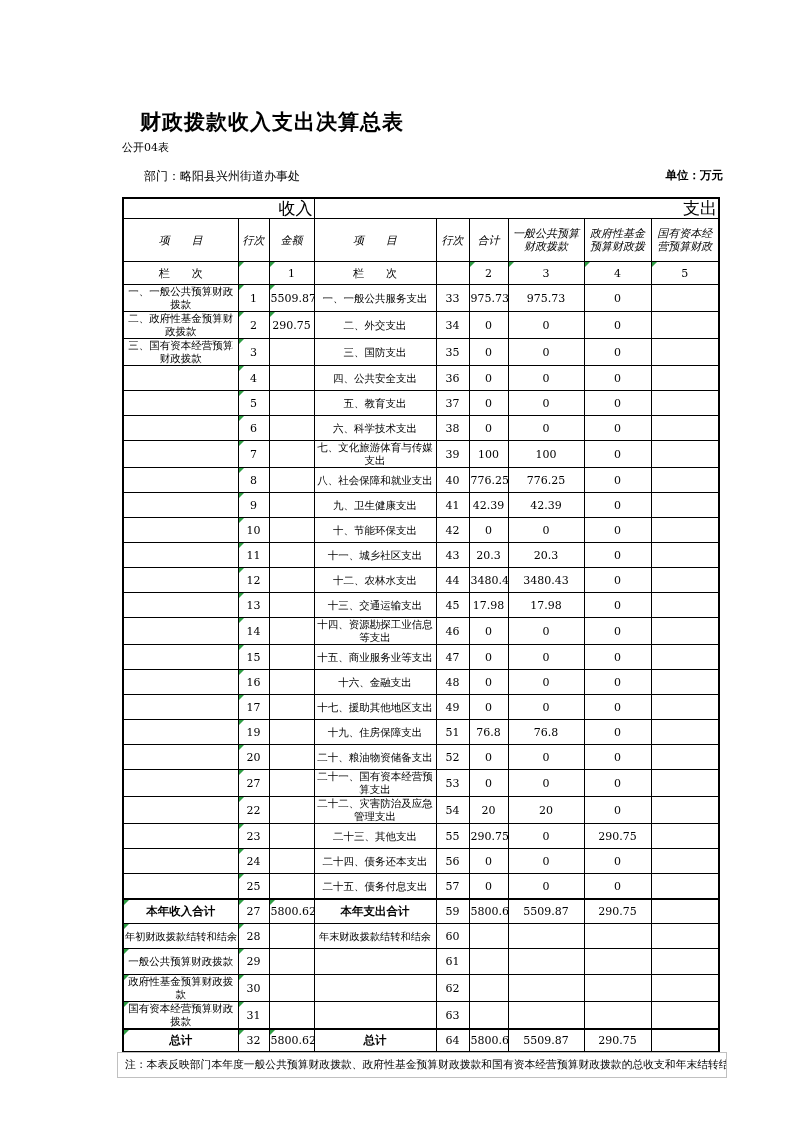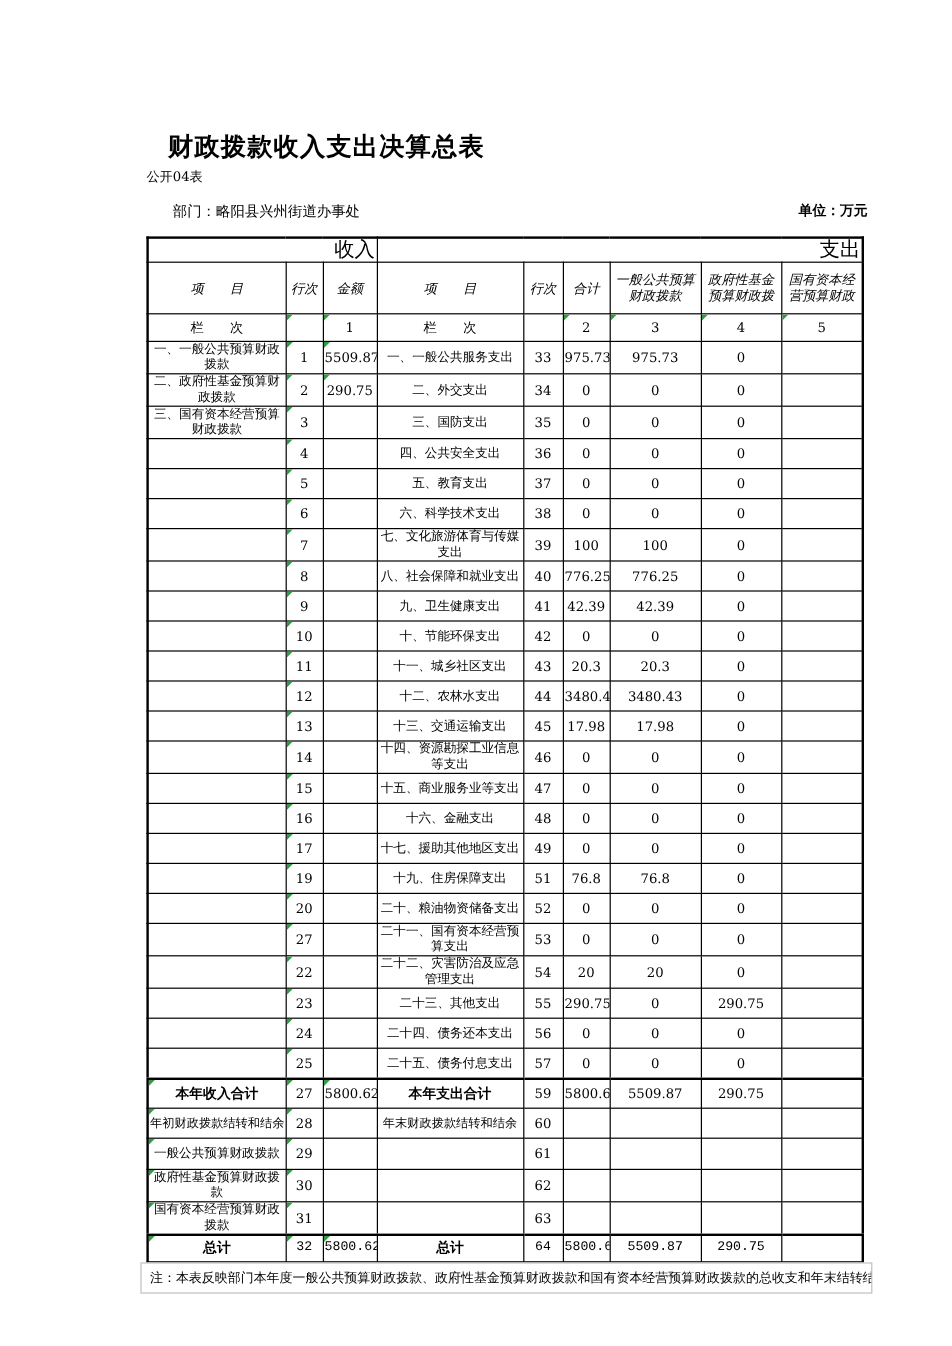--- a/index.html
+++ b/index.html
@@ -21,21 +21,21 @@
   td.pre{white-space:pre-line;line-height:14px;margin-top:46px;}
   td.lbl{text-align:left;font-size:10.5px;}
   td.b{font-weight:bold;text-align:center;font-size:11.5px;}
   td.nw{white-space:nowrap;font-size:10.2px;text-align:left;}
   td.ind1{text-align:left;padding-left:24px;font-size:10.5px;}
   td.ind2{text-align:left;padding-left:44px;font-size:10.5px;}
   td.ind3{text-align:left;padding-left:55px;font-size:10.5px;}
   tr.t2 td{border-top:2px solid #000;}
   tr.h23{height:23px;} tr.h23 td{height:23px;}
   tr.h25{height:25px;padding-left:44px;} tr.h25 td{height:25px;}
-  tr.h21{height:21px;font-family:Liberation Mono, monospace;} tr.h21 td{height:21px;}
+  tr.h21{height:21px;} tr.h21 td{height:21px;}
   td.gt::after{content:"";position:absolute;top:0;left:0;width:0;height:0;
                border-top:5px solid #2f9e44;border-right:5px solid transparent;}
   .note{position:absolute;top:1052px;left:117px;width:601px;height:24px;
         border:1px solid #c0c0c0;font-size:10.8px;line-height:24px;
         padding-left:7px;white-space:nowrap;overflow:hidden;background:#fff;}
 </style>
 </head>
 <body>
 
 <div class="sheet">

